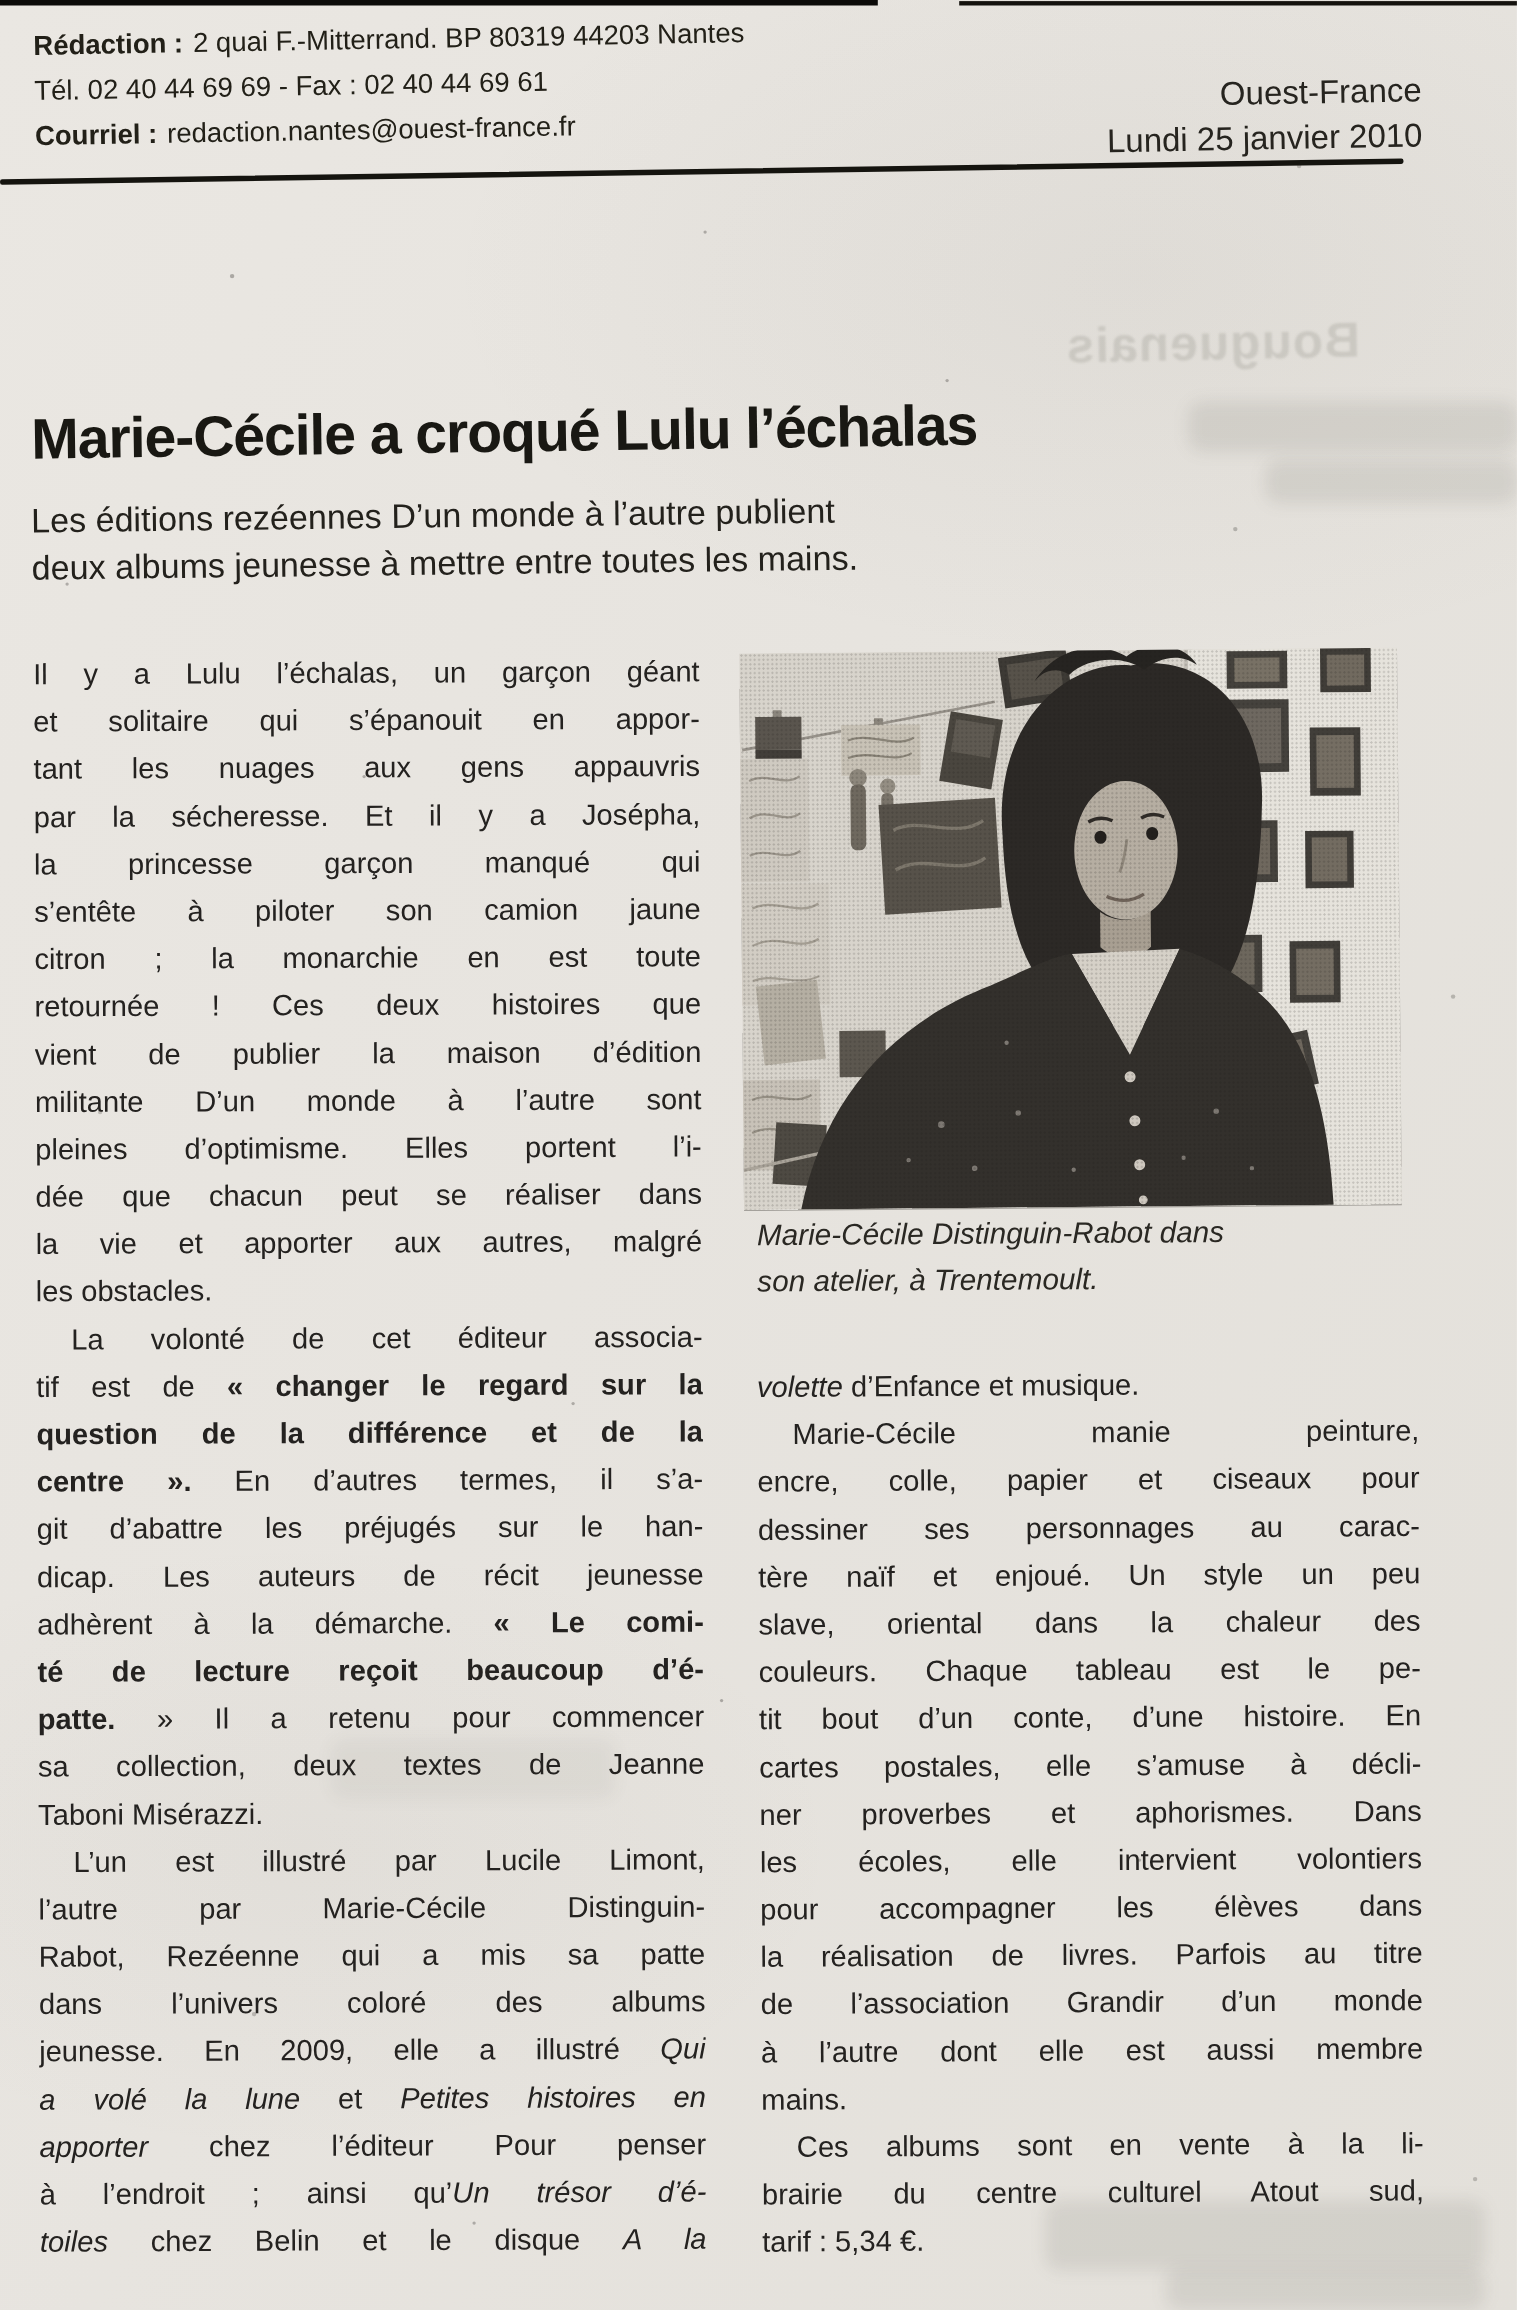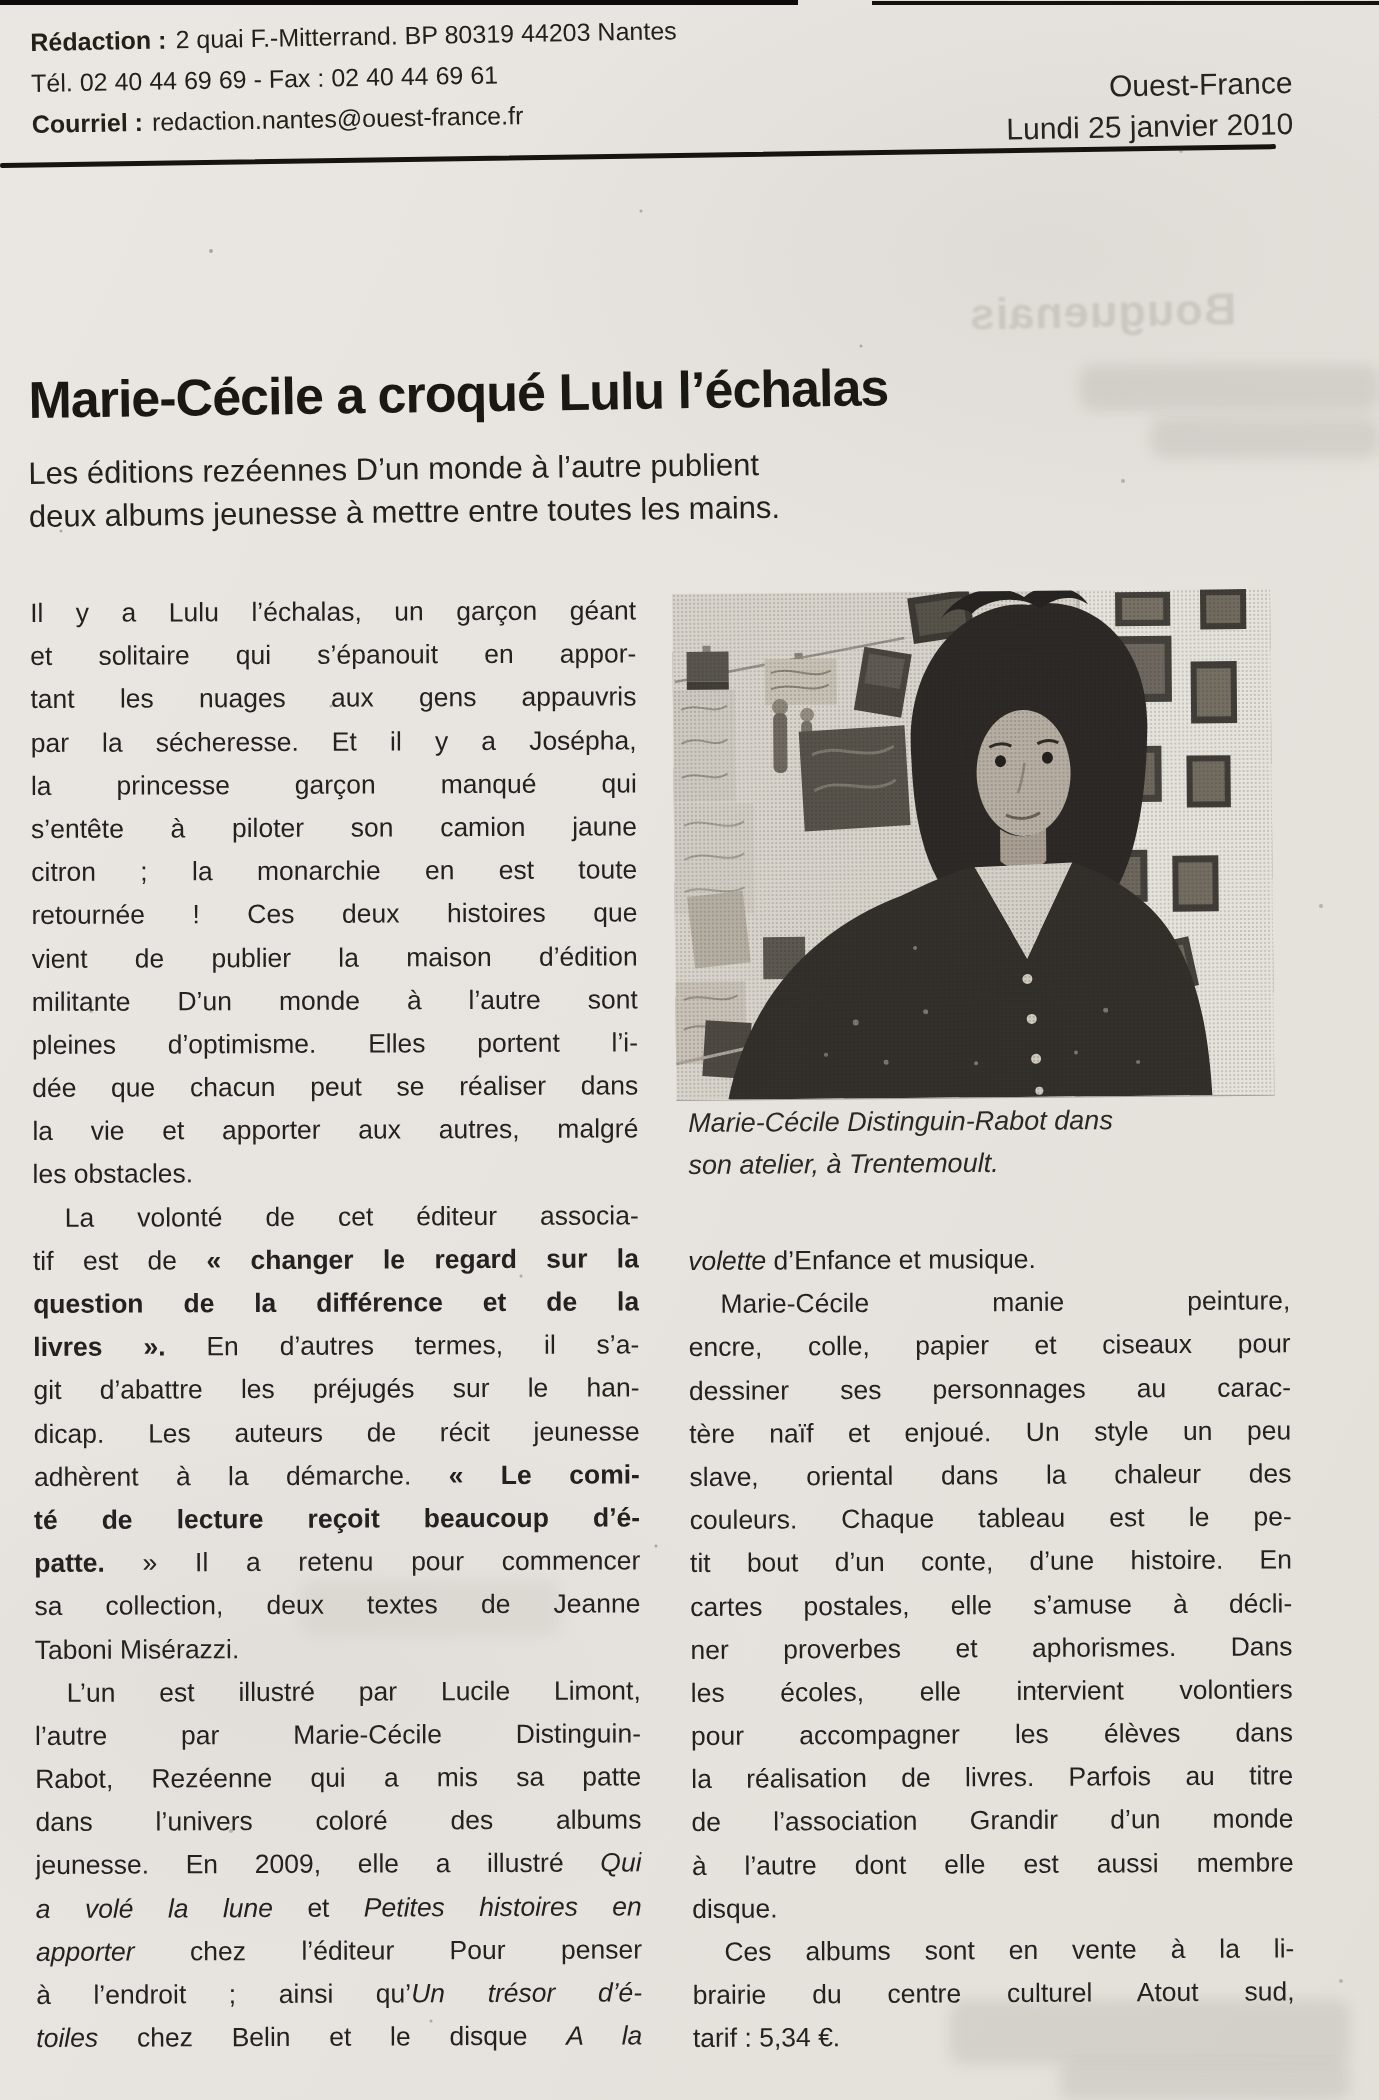--- a/index.html
+++ b/index.html
@@ -107,21 +107,21 @@
     <div class="tline"><span>retournée ! Ces deux histoires que</span></div>
     <div class="tline"><span>vient de publier la maison d’édition</span></div>
     <div class="tline"><span>militante D’un monde à l’autre sont</span></div>
     <div class="tline"><span>pleines d’optimisme. Elles portent l’i-</span></div>
     <div class="tline"><span>dée que chacun peut se réaliser dans</span></div>
     <div class="tline"><span>la vie et apporter aux autres, malgré</span></div>
     <div class="tline nj"><span>les obstacles.</span></div>
     <div class="tline ind"><span>La volonté de cet éditeur associa-</span></div>
     <div class="tline"><span>tif est de </span><span class="b">« changer le regard sur la</span></div>
     <div class="tline"><span class="b">question de la différence et de la</span></div>
-    <div class="tline"><span class="b">livres ».</span><span> En d’autres termes, il s’a-</span></div>
+    <div class="tline"><span class="b">centre ».</span><span> En d’autres termes, il s’a-</span></div>
     <div class="tline"><span>git d’abattre les préjugés sur le han-</span></div>
     <div class="tline"><span>dicap. Les auteurs de récit jeunesse</span></div>
     <div class="tline"><span>adhèrent à la démarche. </span><span class="b">« Le comi-</span></div>
     <div class="tline"><span class="b">té de lecture reçoit beaucoup d’é-</span></div>
     <div class="tline"><span class="b">patte.</span><span> » Il a retenu pour commencer</span></div>
     <div class="tline"><span>sa collection, deux textes de Jeanne</span></div>
     <div class="tline nj"><span>Taboni Misérazzi.</span></div>
     <div class="tline ind"><span>L’un est illustré par Lucile Limont,</span></div>
     <div class="tline"><span>l’autre par Marie-Cécile Distinguin-</span></div>
     <div class="tline"><span>Rabot, Rezéenne qui a mis sa patte</span></div>
@@ -141,21 +141,21 @@
     <div class="tline"><span>slave, oriental dans la chaleur des</span></div>
     <div class="tline"><span>couleurs. Chaque tableau est le pe-</span></div>
     <div class="tline"><span>tit bout d’un conte, d’une histoire. En</span></div>
     <div class="tline"><span>cartes postales, elle s’amuse à décli-</span></div>
     <div class="tline"><span>ner proverbes et aphorismes. Dans</span></div>
     <div class="tline"><span>les écoles, elle intervient volontiers</span></div>
     <div class="tline"><span>pour accompagner les élèves dans</span></div>
     <div class="tline"><span>la réalisation de livres. Parfois au titre</span></div>
     <div class="tline"><span>de l’association Grandir d’un monde</span></div>
     <div class="tline"><span>à l’autre dont elle est aussi membre</span></div>
-    <div class="tline nj"><span>disque.</span></div>
+    <div class="tline nj"><span>mains.</span></div>
     <div class="tline ind"><span>Ces albums sont en vente à la li-</span></div>
     <div class="tline"><span>brairie du centre culturel Atout sud,</span></div>
     <div class="tline nj"><span>tarif : 5,34 €.</span></div>
   </div>
 
 <div class="abs photo">
   <svg width="598" height="506" viewBox="0 0 598 506">
     <rect width="598" height="506" fill="#d8d4cc"></rect>
     <rect x="404" width="8" height="506" fill="#c4c0b8"></rect>
     <rect x="408" width="190" height="506" fill="#e6e3dc"></rect>

